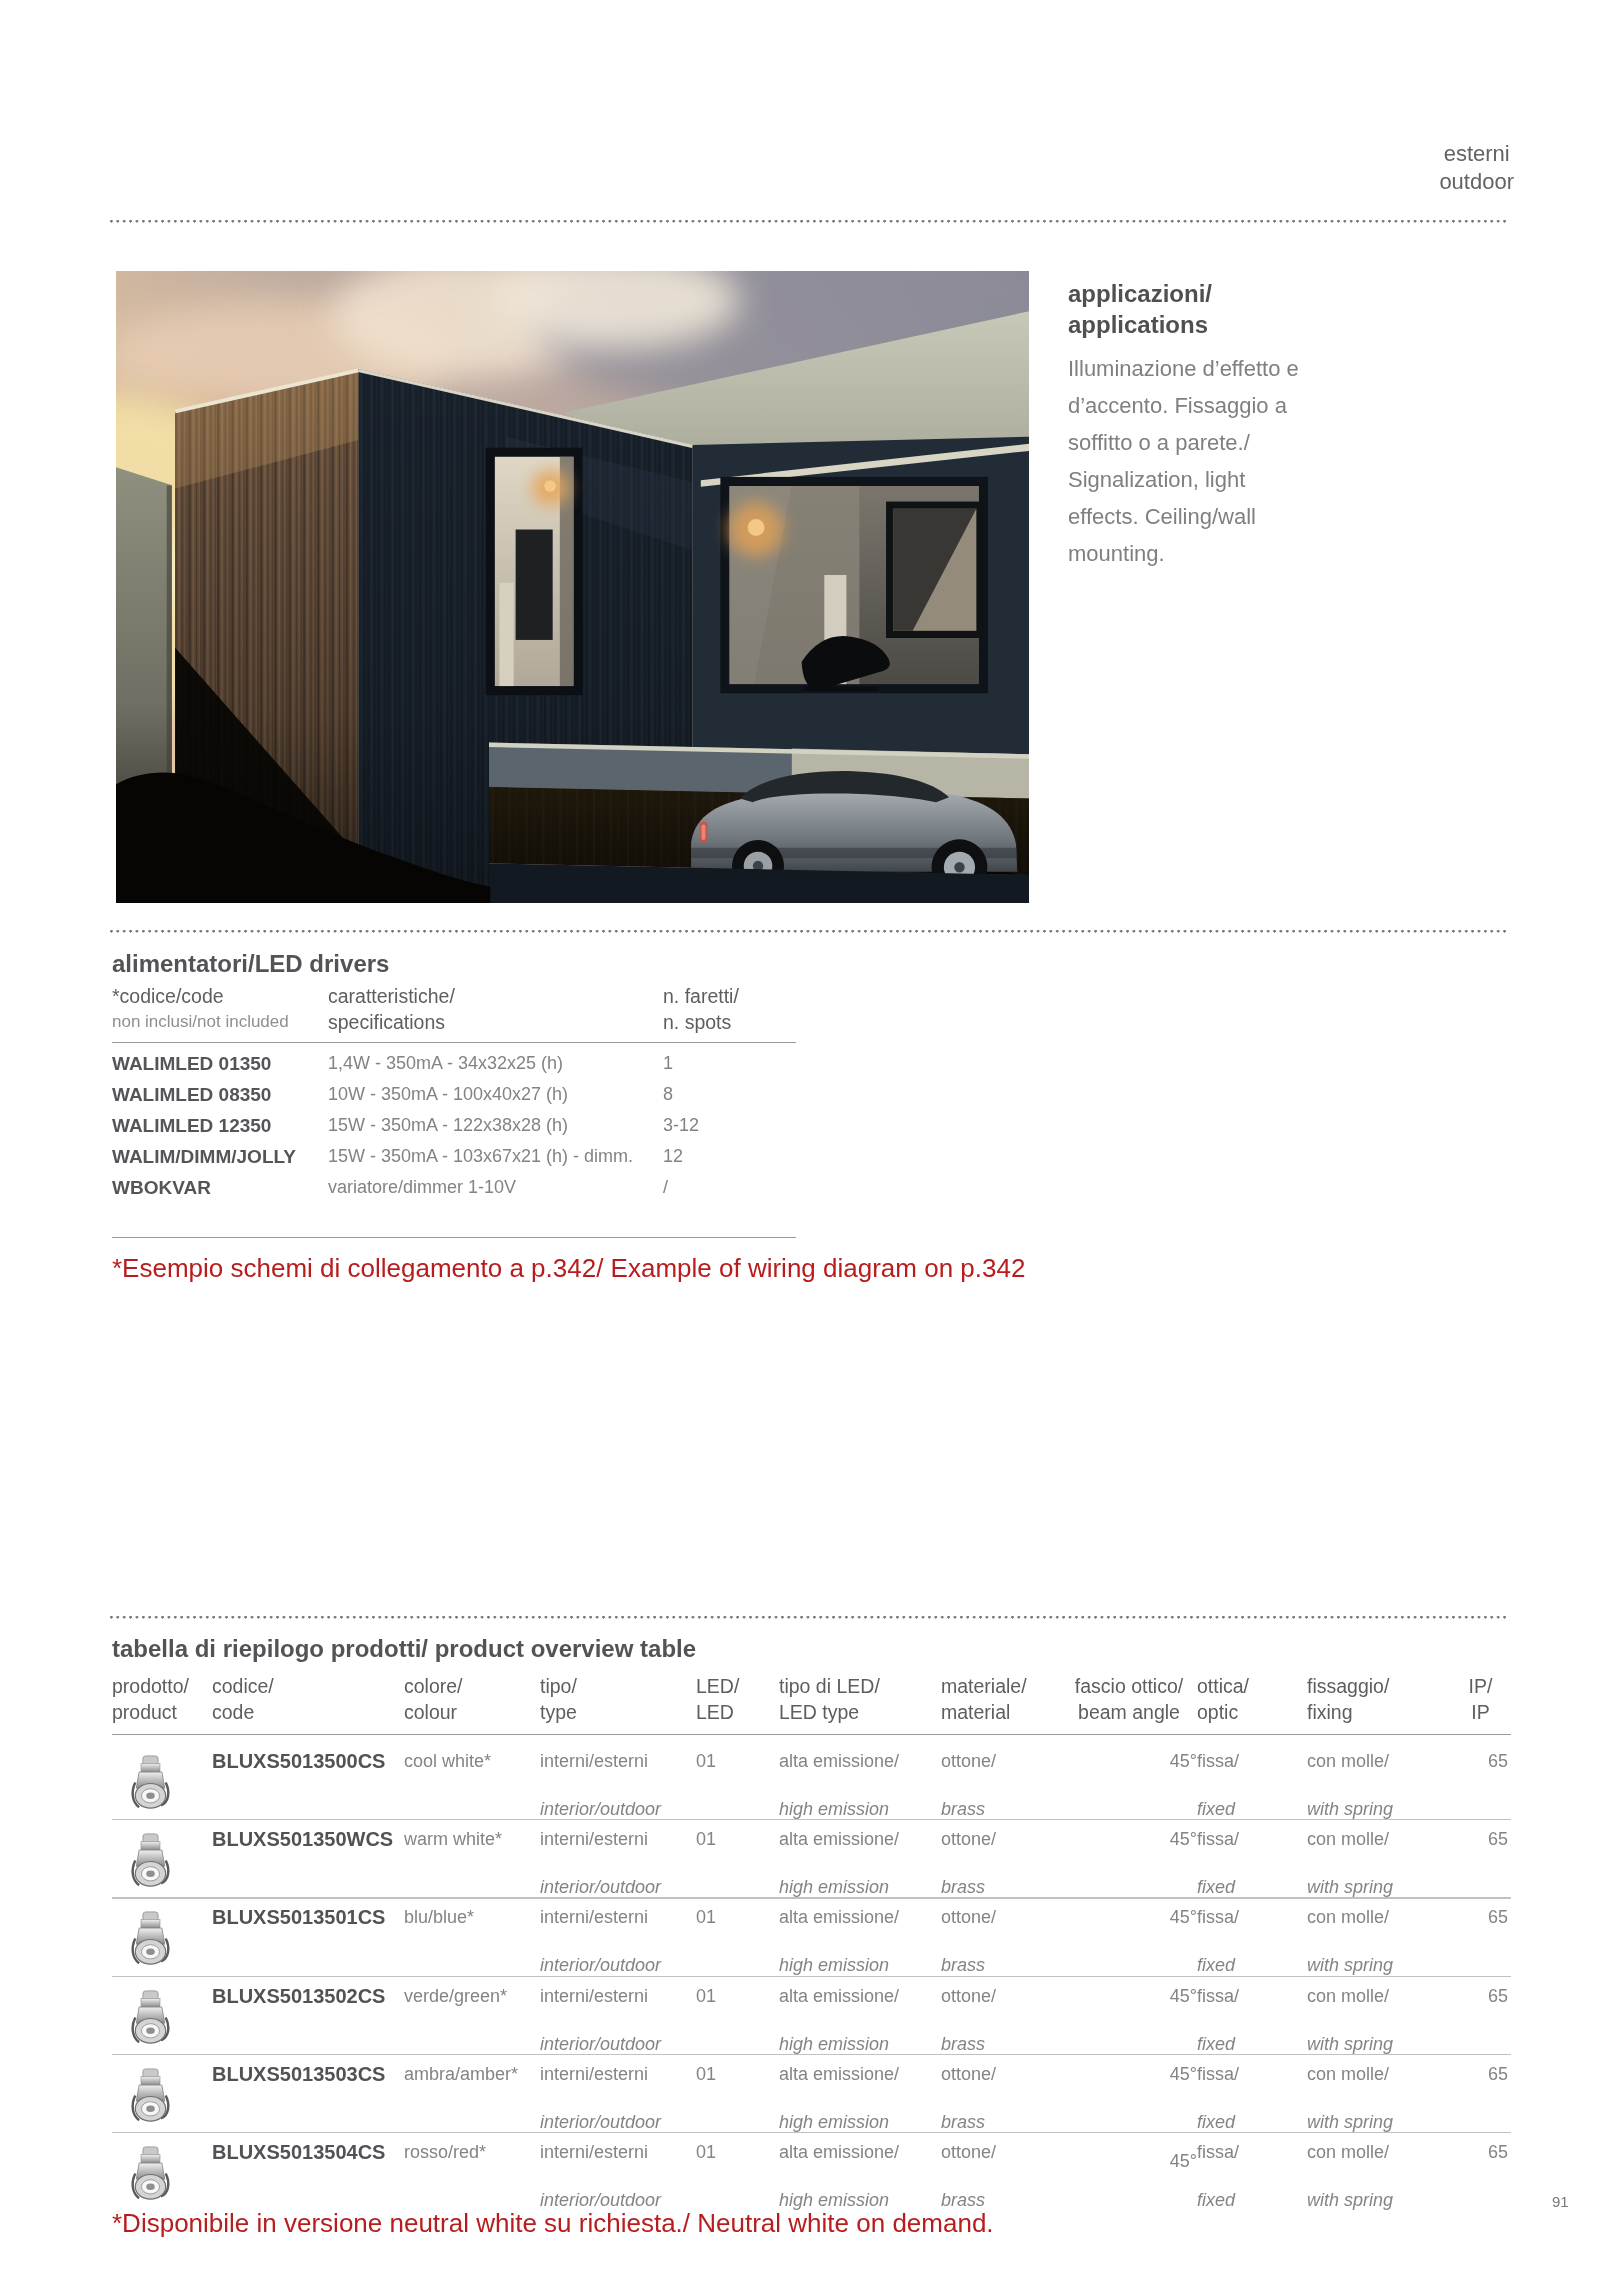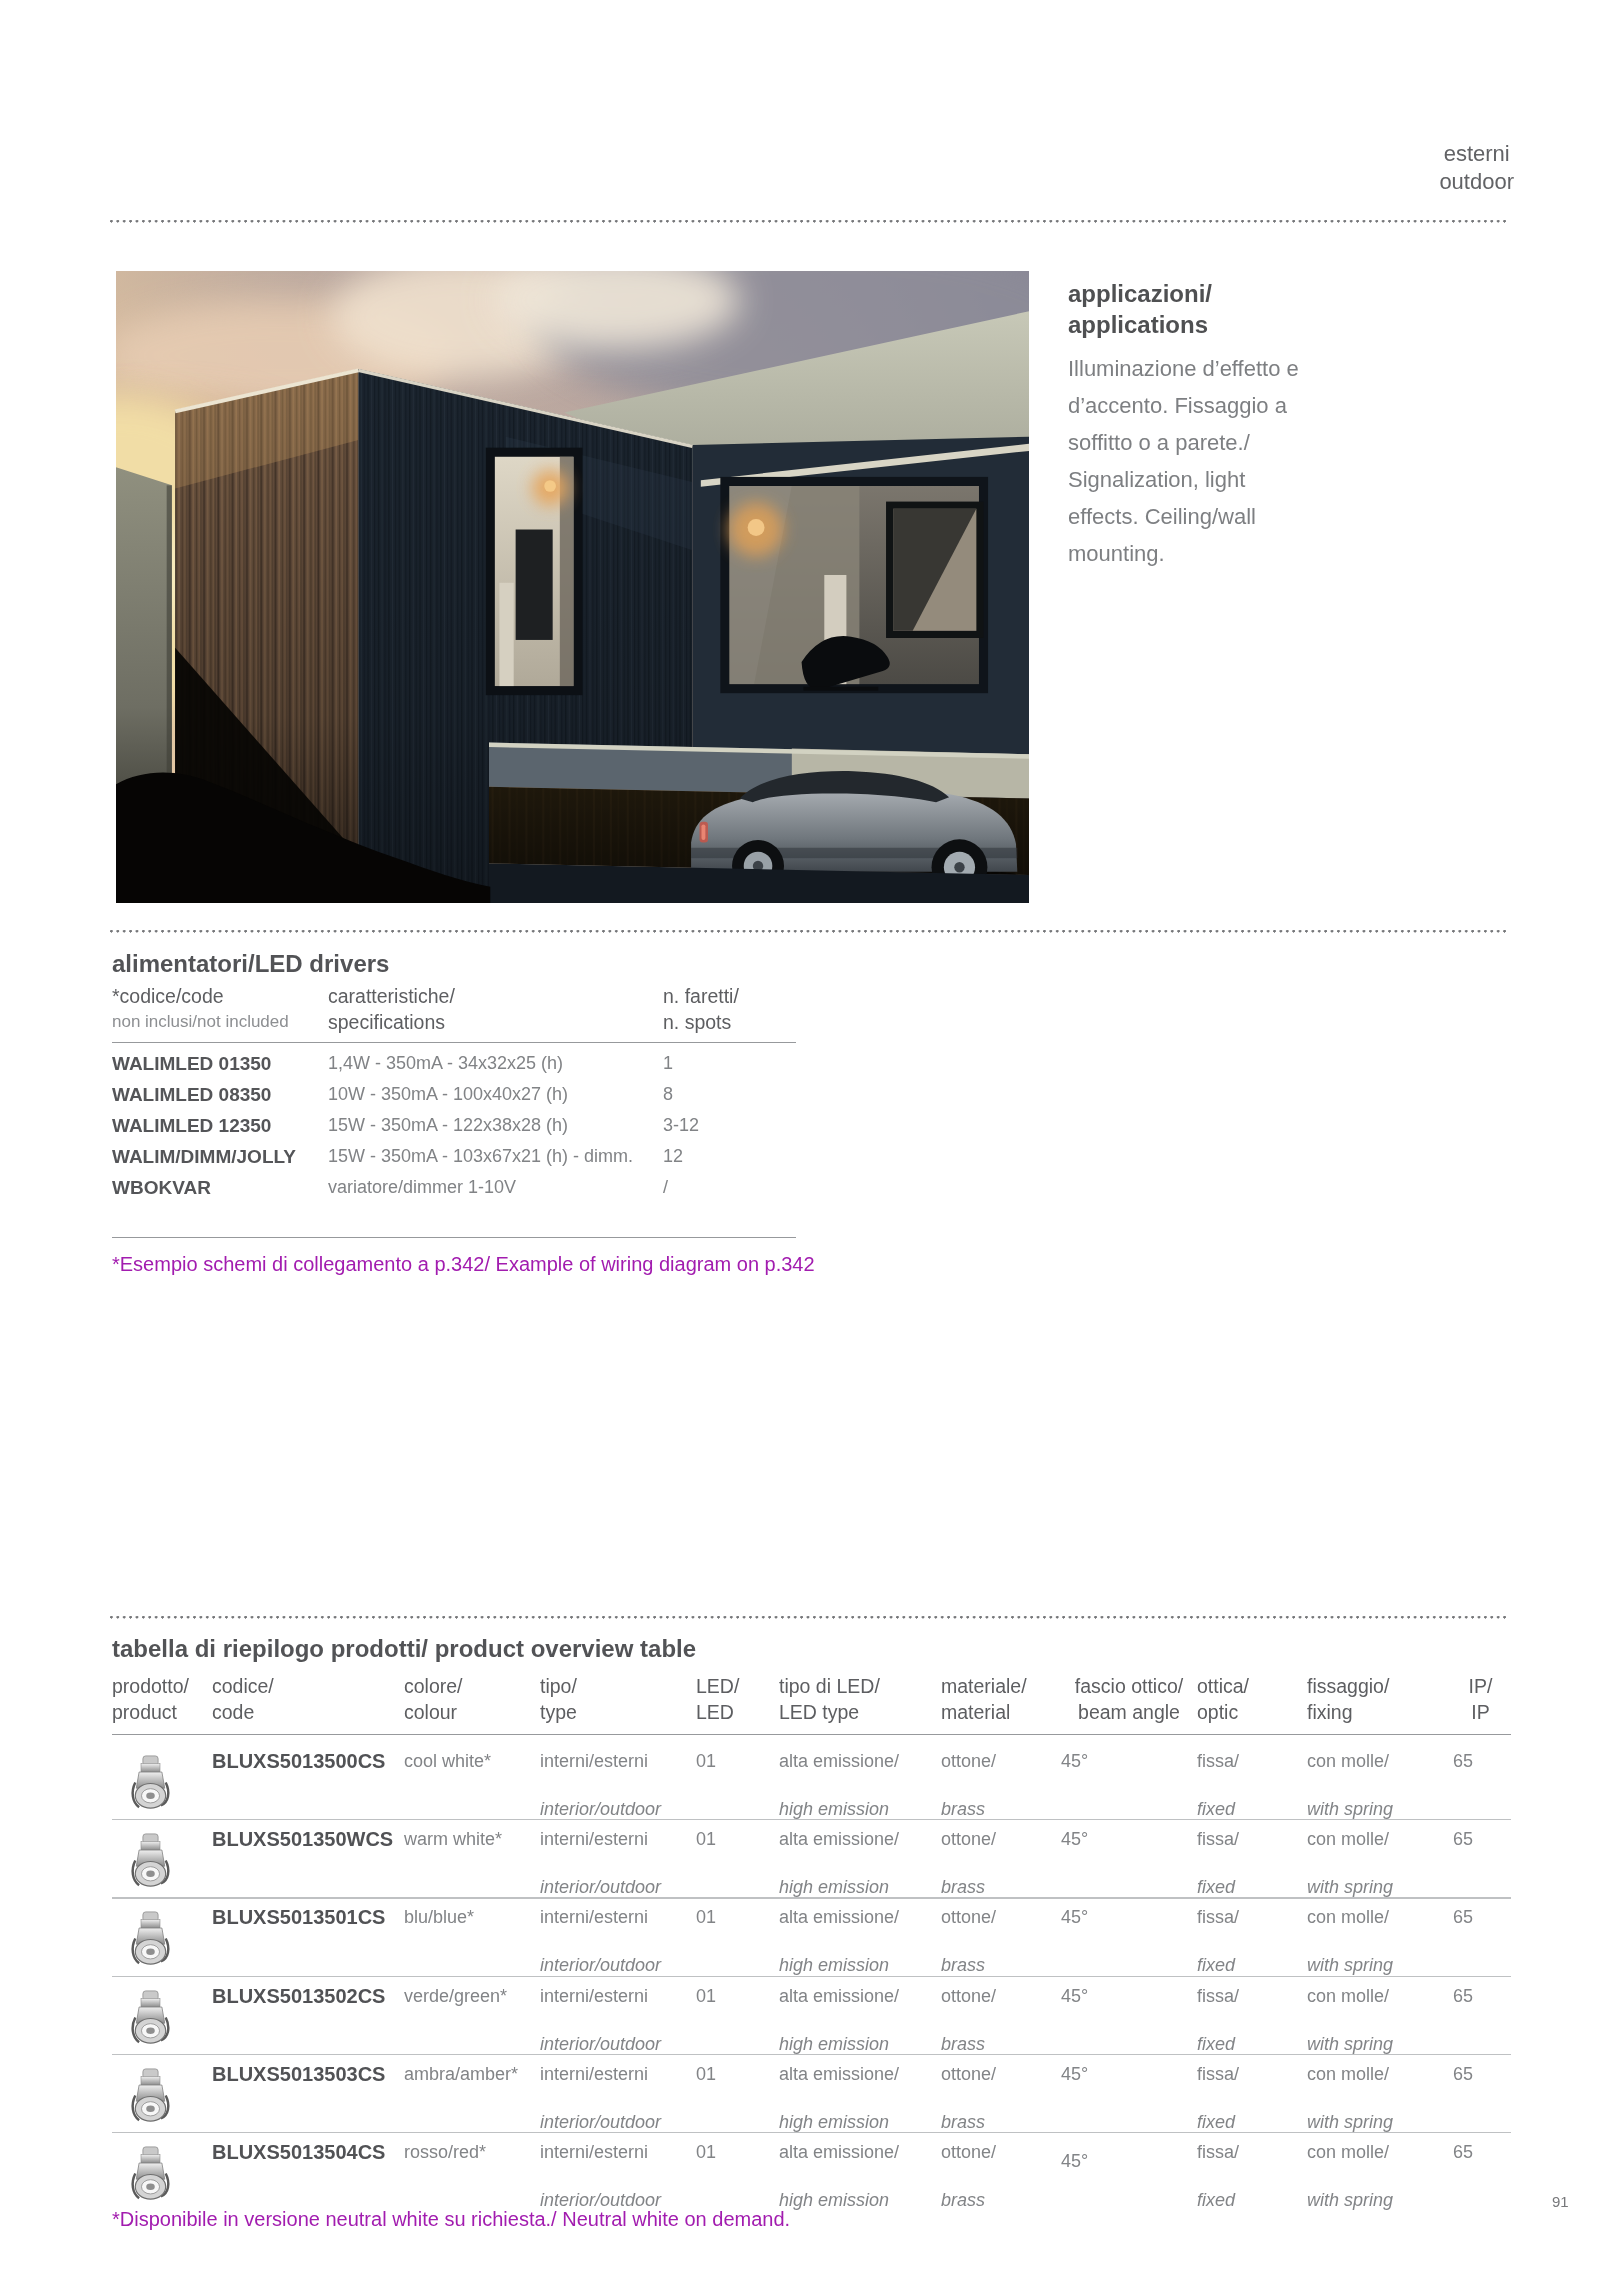--- a/index.html
+++ b/index.html
@@ -19,32 +19,32 @@
   .drv-head{left:112px;top:983px;width:684px;display:grid;grid-template-columns:216px 335px 133px;}
   .drv-head .l1{font-size:19.5px;color:#5d5e61;line-height:26px;}
   .drv-head .l2{font-size:19.5px;color:#5d5e61;line-height:26px;}
   .drv-head .sub{font-size:17px;color:#8d8f92;line-height:26px;}
   .rule{height:1.3px;background:#97999c;}
   .rule-light{height:1.3px;background:#bfc1c3;}
   .drv-rows{left:112px;top:1048px;width:684px;}
   .drv-row{display:grid;grid-template-columns:216px 335px 133px;height:31px;align-items:center;}
   .drv-row .code{font-size:19px;font-weight:bold;color:#545558;}
   .drv-row .spec,.drv-row .spots{font-size:18px;color:#818386;}
-  .footnote{font-size:20px;color:#a21caf;text-align:center;}
+  .footnote{font-size:26px;color:#b91c1c;text-align:center;}
   
   .ov-title{left:112px;top:1635px;font-size:24px;font-weight:bold;color:#525356;}
   .ov-head{left:112px;top:1673px;width:1399px;display:grid;grid-template-columns:100px 192px 136px 156px 83px 162px 120px 136px 110px 146px 55px;}
   .ov-head div div{font-size:19.5px;color:#5d5e61;line-height:26px;}
   .ov-rows{left:112px;top:1742px;width:1399px;}
   .ov-row{display:grid;grid-template-columns:100px 192px 136px 156px 83px 162px 120px 136px 110px 146px 55px;height:77px;position:relative;}
   .ov-row .cell{padding-top:7.8px;}
   .ov-row .cell .v1{font-size:18px;color:#828487;line-height:22px;}
   .ov-row .cell .v2{font-size:18px;color:#828487;line-height:22px;margin-top:26px;font-style:italic;}
   .ov-row .code{font-size:20px;font-weight:bold;color:#515255;}
-  .ov-row .ctr{text-align:left;}
+  .ov-row .ctr{text-align:right;}
   .spot{width:43px;height:57px;margin-left:17px;margin-top:3.9px;}
   .pageno{left:1552px;top:2193px;font-size:15px;color:#77787b;}
   .photo{left:116px;top:271px;width:913px;height:632px;}
 </style>
 </head>
 <body>
 
 <svg width="0" height="0" style="position:absolute" aria-hidden="true">
   <defs>
     <linearGradient id="metal" x1="0" y1="0" x2="0" y2="1">

